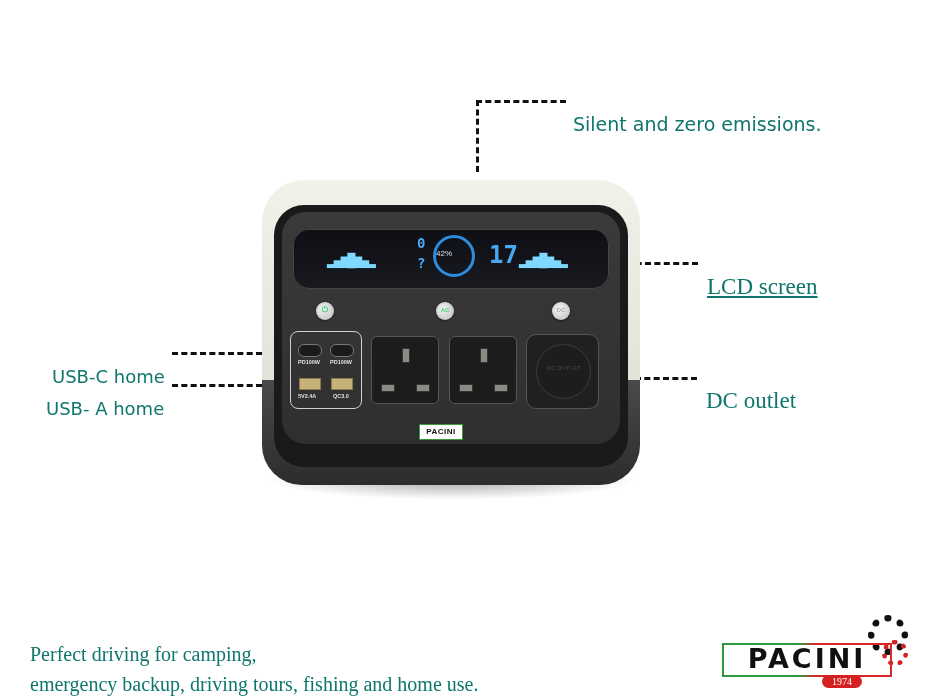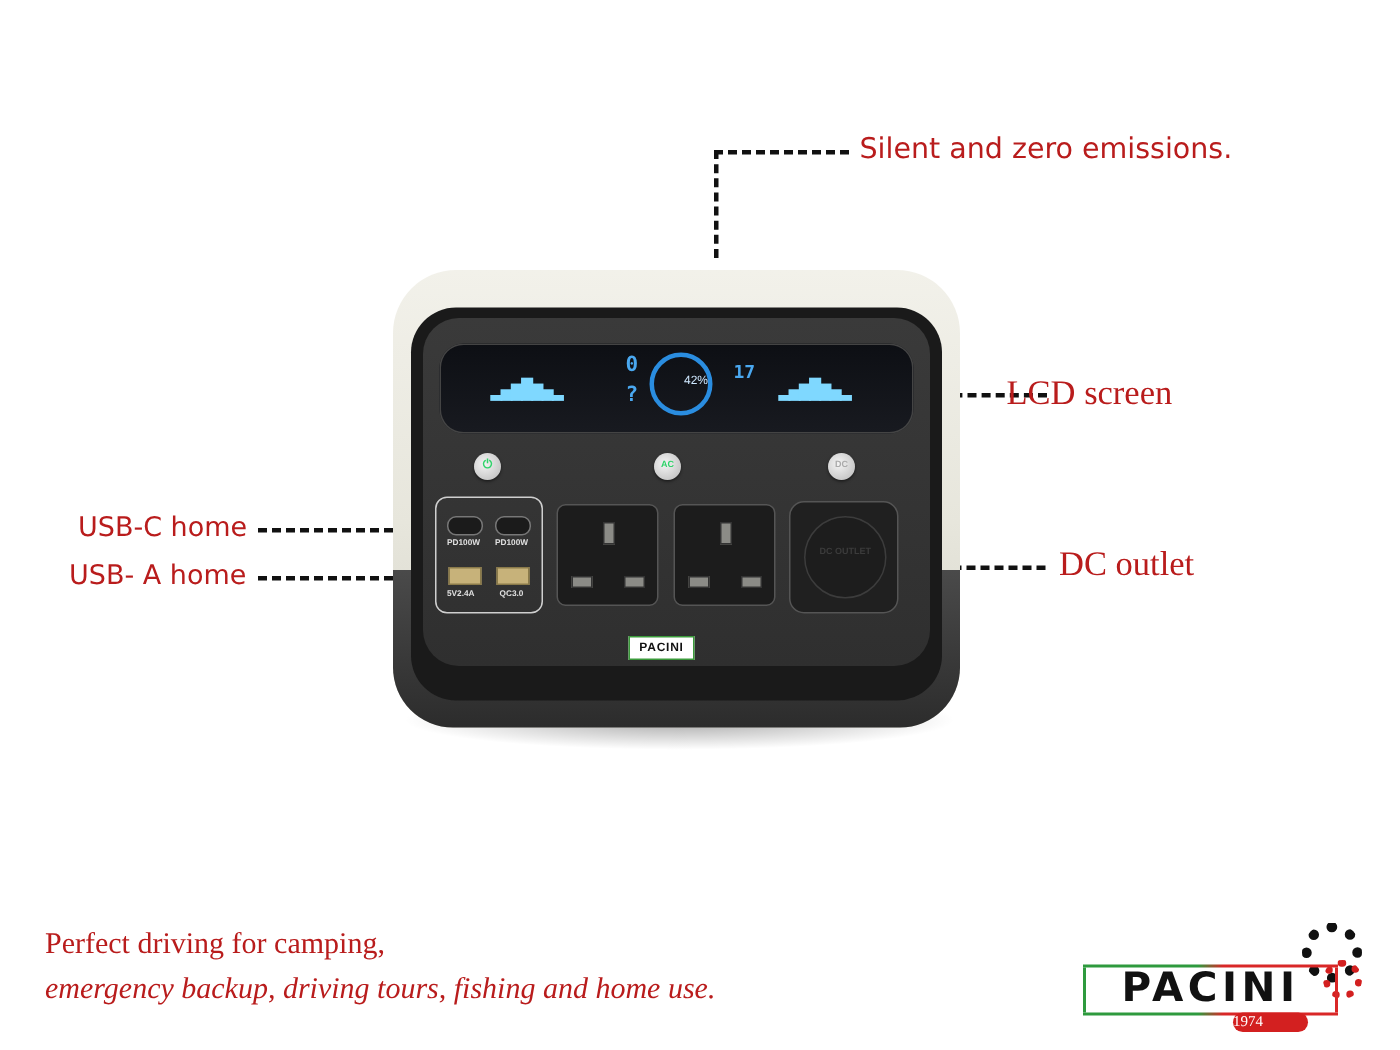--- a/index.html
+++ b/index.html
@@ -1,34 +1,34 @@
 <!DOCTYPE html>
 <html><head>
 <meta charset="utf-8">
 <style>
   html, body { margin:0; padding:0; }
   body { width:933px; height:700px; background:#ffffff; position:relative; overflow:hidden; font-family:"Liberation Sans", sans-serif; }
 
   
-  .callout-text { position:absolute; color:#b91c1c; white-space:nowrap; }
+  .callout-text { position:absolute; color:#0f766e; white-space:nowrap;margin-top:25px; }
   .sans { font-family:"DejaVu Sans", sans-serif; }
   .serif { font-family:"Liberation Serif", serif; }
   .hdash { position:absolute; height:0; border-top:3px dashed #111; }
   .vdash { position:absolute; width:0; border-left:3px dashed #111; }
 
   
   .shadow { position:absolute; left:268px; top:460px; width:370px; height:40px; border-radius:50%; background:radial-gradient(ellipse at center, rgba(0,0,0,0.35) 0%, rgba(0,0,0,0) 70%); }
   .shell { position:absolute; left:262px; top:180px; width:378px; height:305px; border-radius:42px 42px 40px 40px; background:linear-gradient(180deg,#f2f1ea 0%, #e7e6dc 55%, #d6d5cb 100%); }
   .shell-bottom { position:absolute; left:262px; top:380px; width:378px; height:105px; border-radius:0 0 40px 40px; background:linear-gradient(180deg,#4a4a4a,#2c2c2c); }
   .face { position:absolute; left:274px; top:205px; width:354px; height:262px; border-radius:30px; background:#1a1a1a; }
   .panel { position:absolute; left:282px; top:212px; width:338px; height:232px; border-radius:24px; background:linear-gradient(180deg,#3a3a3a,#2f2f2f); }
   .lcd { position:absolute; left:293px; top:229px; width:316px; height:60px; border-radius:16px; background:linear-gradient(180deg,#0d0f14,#181a20); box-shadow: inset 0 0 0 1px #444; overflow:hidden; }
   .lcd-bars { position:absolute; color:#7fd8ff; font-size:9px; letter-spacing:-1px; font-family:"DejaVu Sans Mono", monospace; }
   .gauge { position:absolute; left:140px; top:6px; width:42px; height:42px; border-radius:50%; border:3px solid #2a8de0; box-sizing:border-box; }
-  .gauge-text { position:absolute; left:0; right:0; top:11px; text-align:right; color:#cfe8ff; font-size:8px; }
+  .gauge-text { position:absolute; left:0; right:0; top:11px; text-align:left; color:#cfe8ff; font-size:8px; }
   .lcd-num { position:absolute; color:#4aa8f0; font-family:"DejaVu Sans Mono", monospace; font-weight:bold; }
 
   .btn { position:absolute; width:18px; height:18px; border-radius:50%; background:radial-gradient(circle at 40% 40%, #f4f4f4, #b8b8b8); box-shadow:0 1px 2px rgba(0,0,0,0.5); }
   .btn-glyph { position:absolute; left:0; right:0; top:3px; text-align:center; font-size:8px; font-weight:bold; }
 
   .usb-box { position:absolute; left:290px; top:331px; width:72px; height:78px; border:1.5px solid #cfcfcf; border-radius:8px; box-sizing:border-box; }
   .usbc { position:absolute; width:22px; height:11px; border-radius:6px; background:#1b1b1b; border:1px solid #777; }
   .usba { position:absolute; width:20px; height:10px; background:#c7b27a; border:1px solid #8a7a4a; }
   .port-label { position:absolute; color:#e0e0e0; font-size:5.5px; font-weight:bold; white-space:nowrap; }
 
@@ -37,32 +37,32 @@
   .dc-cover { position:absolute; left:526px; top:334px; width:73px; height:75px; border-radius:10px; background:#202020; border:1px solid #555; box-sizing:border-box; }
   .dc-circle { position:absolute; left:9px; top:9px; width:53px; height:53px; border-radius:50%; border:1px solid #3c3c3c; background:#1d1d1d; }
   .dc-text { position:absolute; left:0; right:0; top:20px; text-align:center; color:#3b3b3b; font-size:6px; font-weight:bold; }
 
   .mini-logo { position:absolute; left:419px; top:424px; width:42px; height:14px; border:1px solid #3a9a3a; background:#fff; }
   .mini-logo span { display:block; text-align:center; font-size:8px; font-weight:bold; color:#111; line-height:13px; letter-spacing:0.5px; }
 
   
   .logo-box { position:absolute; left:722px; top:643px; width:170px; height:34px; border:2px solid #2e9a3e; border-right-color:#d92727; border-top:2px solid; border-image:linear-gradient(90deg,#2e9a3e 0%,#2e9a3e 45%,#d92727 55%,#d92727 100%) 1; box-sizing:border-box; }
   .logo-text { position:absolute; left:728px; top:643px; width:158px; text-align:center; font-family:"DejaVu Sans", sans-serif; font-weight:900; font-size:27px; letter-spacing:3px; color:#111; }
-  .logo-year { position:absolute; left:822px; top:675px; width:50px; height:13px; border-radius:7px; background:#d32020; color:#fff; font-family:"Liberation Serif", serif; font-size:10px; text-align:left; line-height:13px; }
+  .logo-year { position:absolute; left:822px; top:675px; width:40px; height:13px; border-radius:7px; background:#d32020; color:#fff; font-family:"Liberation Serif", serif; font-size:10px; text-align:center; line-height:13px; }
   .gear { position:absolute; border-radius:50%; box-sizing:border-box; }
 </style>
 </head>
 <body>
 
 <div class="vdash" style="left:476px; top:100px; height:72px;"></div>
 <div class="hdash" style="left:476px; top:100px; width:90px;"></div>
 <div class="callout-text sans" style="left:573px; top:88px; font-size:19px;">Silent and zero emissions.</div>
 
 <div class="hdash" style="left:598px; top:262px; width:100px;"></div>
-<div class="callout-text serif" style="left:671px; top:249px; font-size:23px;">LCD screen</div>
+<div class="callout-text serif" style="left:707px; top:249px; font-size:23px;text-decoration:underline;">LCD screen</div>
 
 <div class="hdash" style="left:607px; top:377px; width:90px;"></div>
 <div class="callout-text serif" style="left:706px; top:363px; font-size:23px;">DC outlet</div>
 
 <div class="callout-text sans" style="left:52px; top:341px; font-size:18px;">USB-C home</div>
 <div class="hdash" style="left:172px; top:352px; width:118px;"></div>
 <div class="callout-text sans" style="left:46px; top:373px; font-size:18px;">USB- A home</div>
 <div class="hdash" style="left:172px; top:384px; width:118px;"></div>
 
 <div>
@@ -72,21 +72,21 @@
   <div class="face"></div>
   <div class="panel"></div>
 
   <div class="lcd">
     <div class="lcd-bars" style="left:34px; top:24px; font-size:13px;">▂▄▆█▆▄▂</div>
     <div class="lcd-num" style="left:124px; top:6px; font-size:14px;">0</div>
     <div class="lcd-num" style="left:124px; top:26px; font-size:14px;">?</div>
     <div class="gauge">
       <div class="gauge-text">42%</div>
     </div>
-    <div class="lcd-num" style="left:196px; top:12px; font-size:12px;">17</div>
+    <div class="lcd-num" style="left:196px; top:12px; font-size:24px;">17</div>
     <div class="lcd-bars" style="left:226px; top:24px; font-size:13px;">▂▄▆█▆▄▂</div>
   </div>
 
   <div class="btn" style="left:316px; top:302px;">
     <div class="btn-glyph" style="color:#2fd36a;">⏻</div>
   </div>
   <div class="btn" style="left:436px; top:302px;">
     <div class="btn-glyph" style="color:#2fd36a; font-size:6px; top:5px;">AC</div>
   </div>
   <div class="btn" style="left:552px; top:302px;">
@@ -120,21 +120,21 @@
       <div class="dc-text">DC OUTLET</div>
     </div>
   </div>
 
   <div class="mini-logo">
     <span>PACINI</span>
   </div>
 </div>
 
 <div class="callout-text serif" style="left:30px; top:618px; font-size:20px;">Perfect driving for camping,</div>
-<div class="callout-text serif" style="left:30px; top:648px; font-size:20px;font-style:italic;">emergency backup, driving tours, fishing and home use.</div>
+<div class="callout-text serif" style="left:30px; top:648px; font-size:20px;">emergency backup, driving tours, fishing and home use.</div>
 
 <div>
   <div class="gear" style="left:868px; top:615px; width:40px; height:40px; border:7px dotted #111;"></div>
   <div class="gear" style="left:882px; top:640px; width:26px; height:26px; border:5px dotted #d32020;"></div>
   <div class="logo-box"></div>
   <div class="logo-text">PACINI</div>
   <div class="logo-year">1974</div>
 </div>
 
 </body></html>

